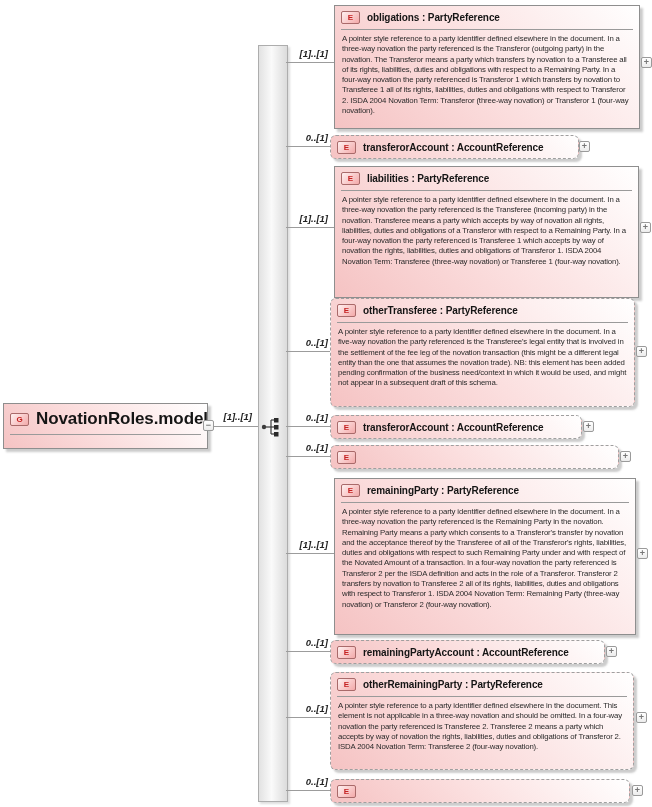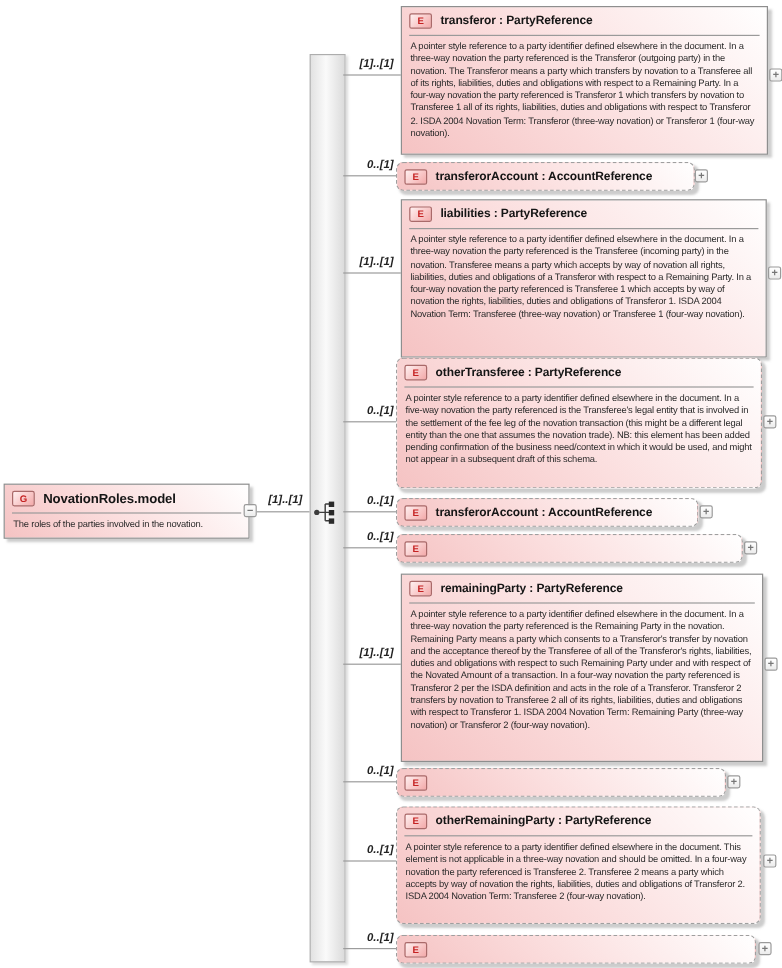--- a/index.html
+++ b/index.html
@@ -45,24 +45,23 @@
        color:#777;font-weight:bold;font-size:9px;line-height:9px;text-align:center;}
 </style>
 </head>
 <body>
 
 <div id="stage">
 
   <div id="group-box" class="node solid">
     <div class="node-head">
       <span class="etype-icon">G</span>
-      <span class="node-title" style="font-size:11px;">NovationRoles.model</span>
+      <span class="node-title" style="font-size:17px;">NovationRoles.model</span>
     </div>
     <div class="node-rule"></div>
-    <div class="node-desc">The roles of the parties involved in the novation.</div>
   </div>
   <div class="expander" style="left:203px;top:420px;">−</div>
   <div class="hline" style="left:214px;top:426px;width:44px;"></div>
   <div class="occ" style="left:214px;top:411px;">[1]..[1]</div>
 
   <div id="compositor-bar"></div>
   <svg id="sequence-icon" width="26" height="22" viewBox="0 0 26 22">
     <circle cx="4" cy="11" r="2.2" fill="#3c3c3c"></circle>
     <line x1="6" y1="11" x2="11" y2="11" stroke="#3c3c3c" stroke-width="1.2"></line>
     <line x1="11" y1="4" x2="11" y2="18" stroke="#3c3c3c" stroke-width="1.2"></line>
@@ -92,21 +91,21 @@
   <div class="occ" style="left:290px;top:412px;">0..[1]</div>
   <div class="occ" style="left:290px;top:442px;">0..[1]</div>
   <div class="occ" style="left:290px;top:539px;">[1]..[1]</div>
   <div class="occ" style="left:290px;top:637px;">0..[1]</div>
   <div class="occ" style="left:290px;top:703px;">0..[1]</div>
   <div class="occ" style="left:290px;top:776px;">0..[1]</div>
 
   <div class="node solid" style="left:334px;top:5px;width:304px;height:122px;">
     <div class="node-head">
       <span class="etype-icon">E</span>
-      <span class="node-title"><span>transferor</span><span class="sep"> : </span><span>PartyReference</span></span>
+      <span class="node-title"><span>obligations</span><span class="sep"> : </span><span>PartyReference</span></span>
     </div>
     <div class="node-rule"></div>
     <div class="node-desc">A pointer style reference to a party identifier defined elsewhere in the document. In a three-way novation the party referenced is the Transferor (outgoing party) in the novation. The Transferor means a party which transfers by novation to a Transferee all of its rights, liabilities, duties and obligations with respect to a Remaining Party. In a four-way novation the party referenced is Transferor 1 which transfers by novation to Transferee 1 all of its rights, liabilities, duties and obligations with respect to Transferor 2. ISDA 2004 Novation Term: Transferor (three-way novation) or Transferor 1 (four-way novation).</div>
   </div>
   <div class="expander" style="left:641px;top:57px;">+</div>
 
   <div class="node dashed" style="left:330px;top:135px;width:247px;height:22px;">
     <div class="node-head">
       <span class="etype-icon">E</span>
       <span class="node-title"><span>transferorAccount</span><span class="sep"> : </span><span>AccountReference</span></span>
@@ -155,20 +154,21 @@
       <span class="node-title"><span>remainingParty</span><span class="sep"> : </span><span>PartyReference</span></span>
     </div>
     <div class="node-rule"></div>
     <div class="node-desc">A pointer style reference to a party identifier defined elsewhere in the document. In a three-way novation the party referenced is the Remaining Party in the novation. Remaining Party means a party which consents to a Transferor's transfer by novation and the acceptance thereof by the Transferee of all of the Transferor's rights, liabilities, duties and obligations with respect to such Remaining Party under and with respect of the Novated Amount of a transaction. In a four-way novation the party referenced is Transferor 2 per the ISDA definition and acts in the role of a Transferor. Transferor 2 transfers by novation to Transferee 2 all of its rights, liabilities, duties and obligations with respect to Transferor 1. ISDA 2004 Novation Term: Remaining Party (three-way novation) or Transferor 2 (four-way novation).</div>
   </div>
   <div class="expander" style="left:637px;top:548px;">+</div>
 
   <div class="node dashed" style="left:330px;top:640px;width:273px;height:22px;">
     <div class="node-head">
       <span class="etype-icon">E</span>
+      <span class="node-title"><span>remainingPartyAccount</span><span class="sep"> : </span><span>AccountReference</span></span>
     </div>
   </div>
   <div class="expander" style="left:606px;top:646px;">+</div>
 
   <div class="node dashed" style="left:330px;top:672px;width:302px;height:96px;">
     <div class="node-head">
       <span class="etype-icon">E</span>
       <span class="node-title"><span>otherRemainingParty</span><span class="sep"> : </span><span>PartyReference</span></span>
     </div>
     <div class="node-rule"></div>

